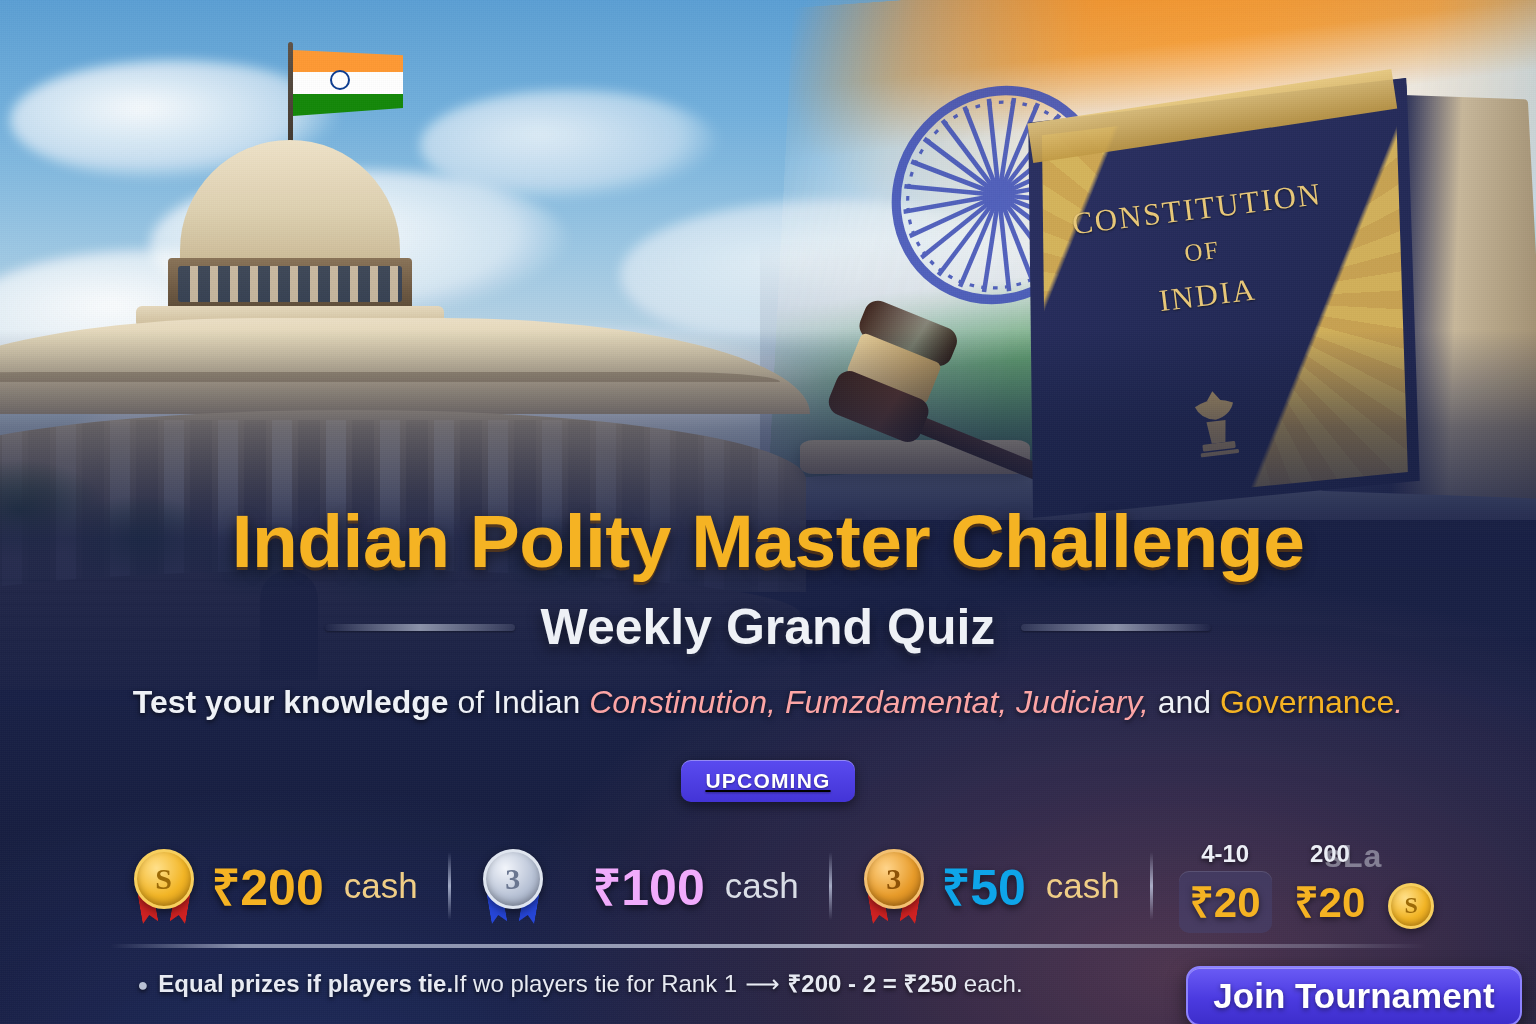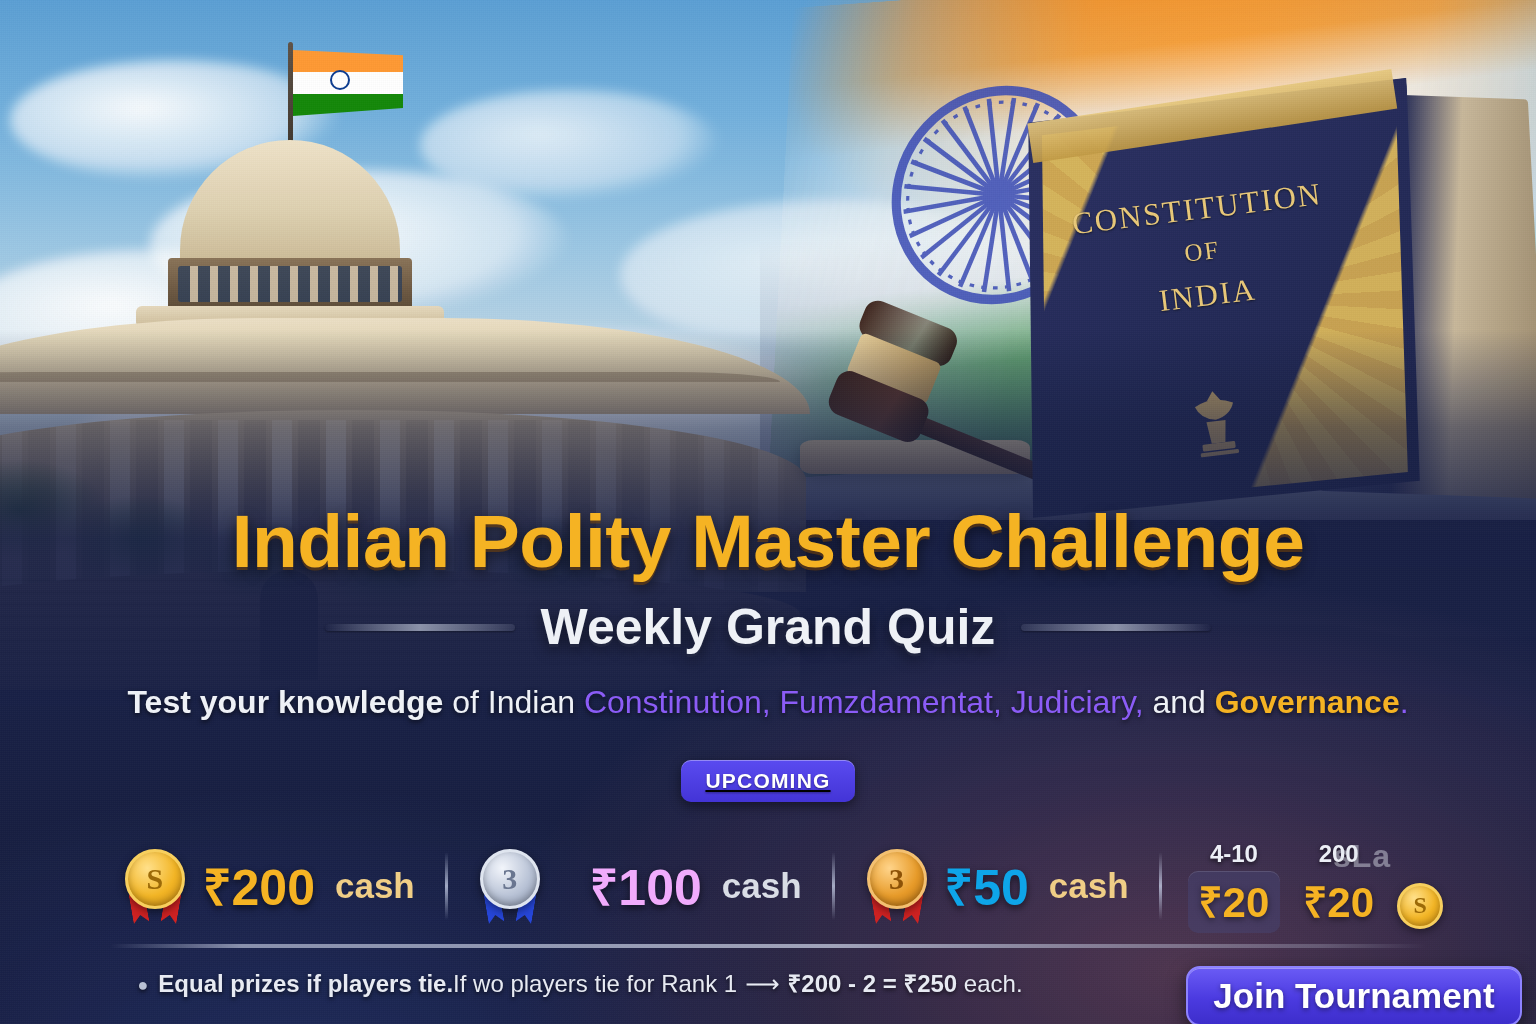--- a/index.html
+++ b/index.html
@@ -267,22 +267,22 @@
     text-shadow: 0 3px 0 rgba(40,45,70,.6), 0 5px 14px rgba(0,0,0,.5);
     white-space:nowrap;
   }
 
   .tagline{
     position:absolute; left:0; top:684px; width:1536px; text-align:center;
     font-size:32px; color:#eef1f6; white-space:nowrap;
     text-shadow: 0 2px 5px rgba(0,0,0,.6);
   }
   .tagline .b{ font-weight:800; }
-  .tagline .gold{ color:#8b5cf6; }
-  .tagline .goldb{ color:#F5B323; font-weight:700;margin-top:31px; }
+  .tagline .gold{ color:#fca5a5;font-style:italic; }
+  .tagline .goldb{ color:#F5B323; font-weight:400;margin-top:31px; }
 
   .timerow{
     position:absolute; left:0; top:760px; width:1536px;
     display:flex; align-items:center; justify-content:center; gap:28px;text-decoration:underline;
   }
   .badge{
     background: linear-gradient(180deg,#5a4bf0,#4334d6);
     color:#fff; font-size:21px; font-weight:800; letter-spacing:1.2px;
     padding:9px 24px; border-radius:10px;
     box-shadow: 0 4px 12px rgba(0,0,0,.45), inset 0 1px 0 rgba(255,255,255,.35);
@@ -297,21 +297,21 @@
   
   .prizerow{
     position:absolute; left:0; top:838px; width:1536px; height:96px;
     display:flex; align-items:center; justify-content:center; gap:0;
   }
   .prize{
     display:flex; align-items:center; gap:16px; padding:0 30px;
   }
   .prize .amt{ font-size:50px; font-weight:800; white-space:nowrap;
     text-shadow:0 3px 7px rgba(0,0,0,.55); }
-  .prize .cash{ font-size:35px; font-weight:700; margin-left:4px; }
+  .prize .cash{ font-size:35px; font-weight:400; margin-left:4px; }
   .p-gold .amt{ color:#F5B323; } .p-gold .cash{ color:#F0CE86; }
   .p-silver .amt{ color:#f0abfc;margin-left:32px; } .p-silver .cash{ color:#d9dde6; }
   .p-bronze .amt{ color:#0ea5e9; } .p-bronze .cash{ color:#F0CE86; }
 
   .vdiv{ width:3px; height:68px; border-radius:2px;
     background: linear-gradient(180deg, rgba(200,210,235,0), rgba(205,214,238,.75), rgba(200,210,235,0)); }
 
   .medal{ position:relative; width:64px; height:74px; flex:0 0 64px; }
   .medal .disc{
     position:absolute; left:2px; top:0; width:60px; height:60px; border-radius:50%;

